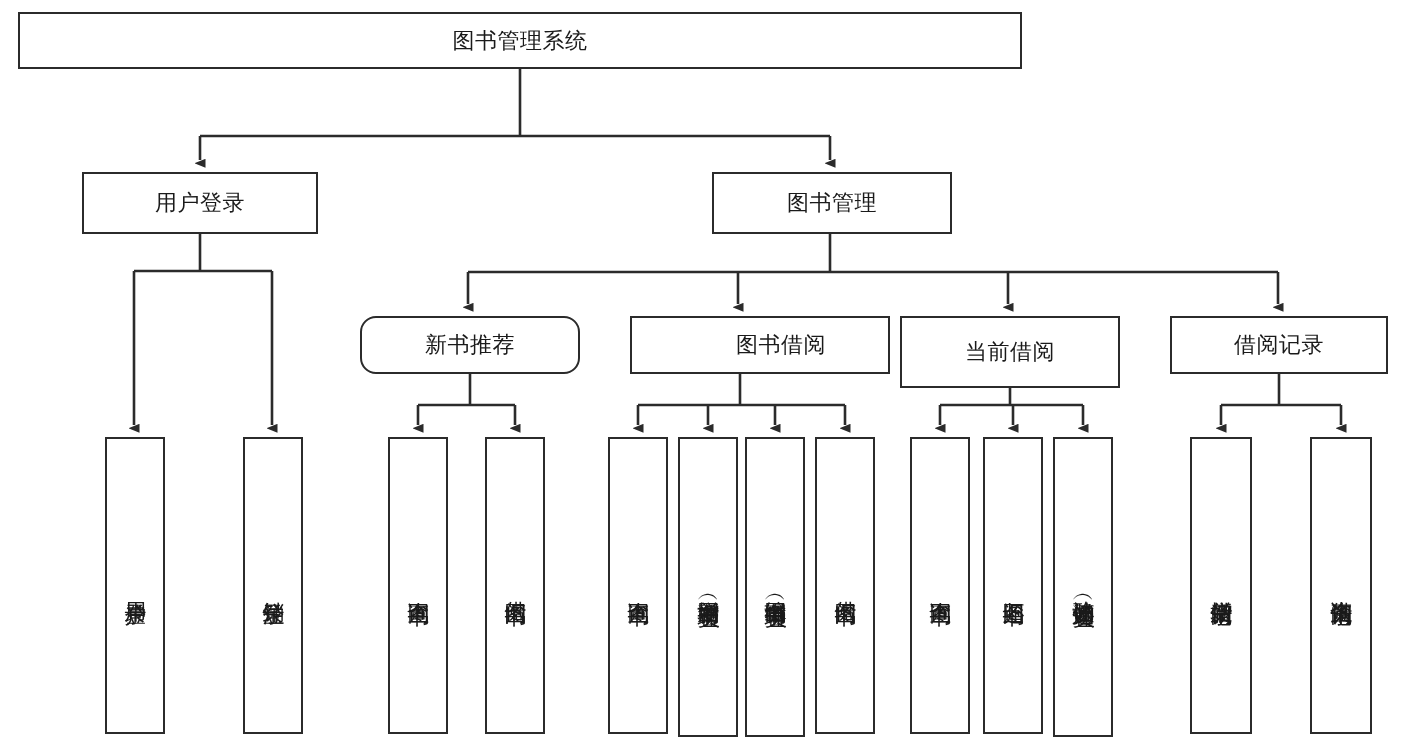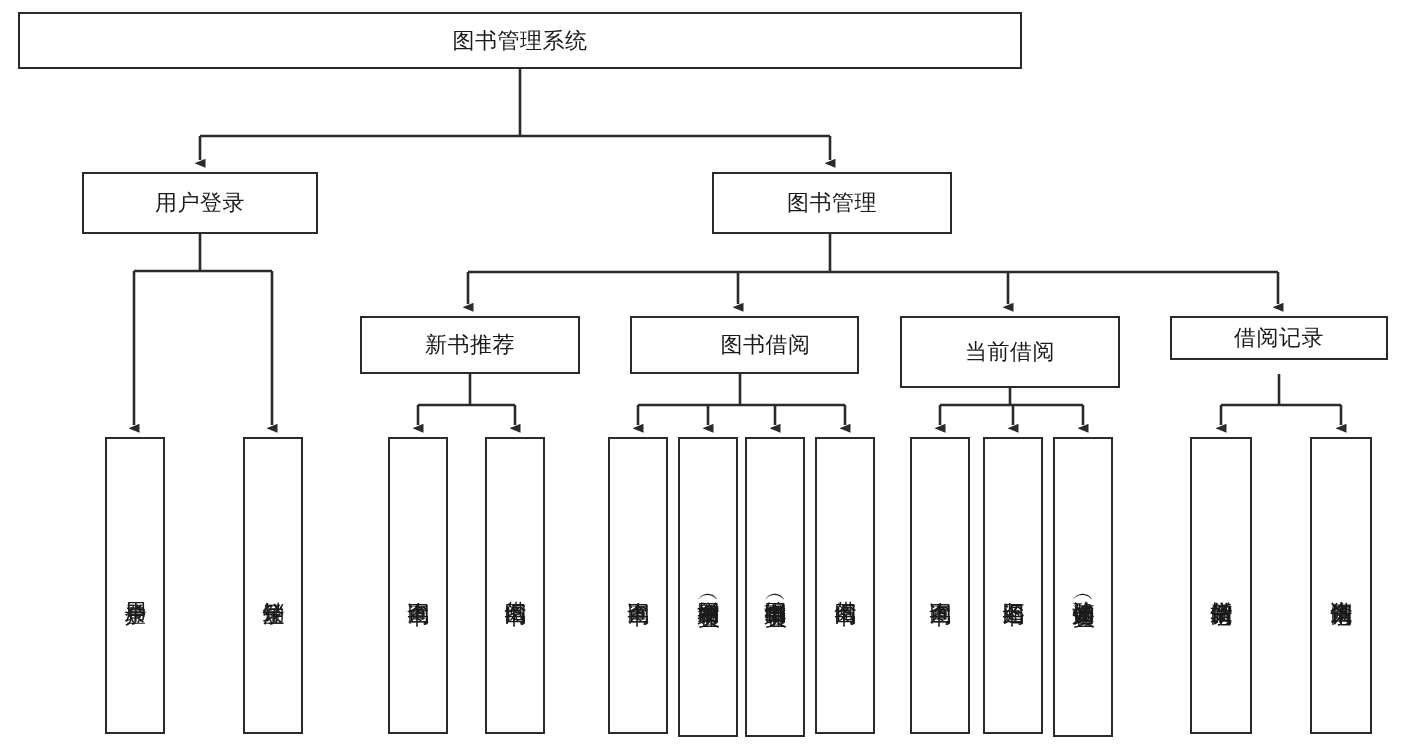--- a/index.html
+++ b/index.html
@@ -123,30 +123,30 @@
     <span class="node-label">图书管理系统</span>
   </div>
 
   <div class="node node-h" style="left:82px; top:172px; width:236px; height:62px;">
     <span class="node-label">用户登录</span>
   </div>
   <div class="node node-h" style="left:712px; top:172px; width:240px; height:62px;">
     <span class="node-label">图书管理</span>
   </div>
 
-  <div class="node node-h" style="left:360px; top:316px; width:220px; height:58px;">
+  <div class="node node-h" style="left:360px; top:316px; width:220px; height:58px;border-radius:16px;">
     <span class="node-label">新书推荐</span>
   </div>
-  <div class="node node-h" style="left:630px; top:316px; width:229px; height:58px;padding-left:42px;">
+  <div class="node node-h" style="left:630px; top:316px; width:260px; height:58px;padding-left:42px;">
     <span class="node-label">图书借阅</span>
   </div>
   <div class="node node-h" style="left:900px; top:316px; width:220px; height:72px;">
     <span class="node-label">当前借阅</span>
   </div>
-  <div class="node node-h" style="left:1170px; top:316px; width:218px; height:44px;">
+  <div class="node node-h" style="left:1170px; top:316px; width:218px; height:58px;">
     <span class="node-label">借阅记录</span>
   </div>
 
   <div class="node node-v" style="left:105px; top:437px; width:60px; height:297px;">
     <span class="node-label">用户登录</span>
   </div>
   <div class="node node-v" style="left:243px; top:437px; width:60px; height:297px;">
     <span class="node-label">注销登录</span>
   </div>
   <div class="node node-v" style="left:388px; top:437px; width:60px; height:297px;">

